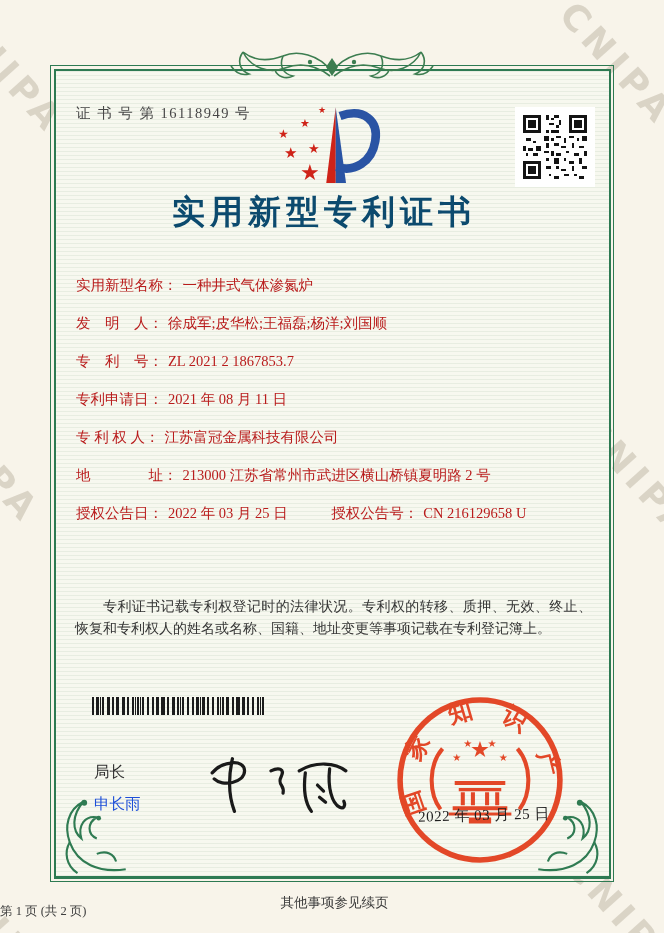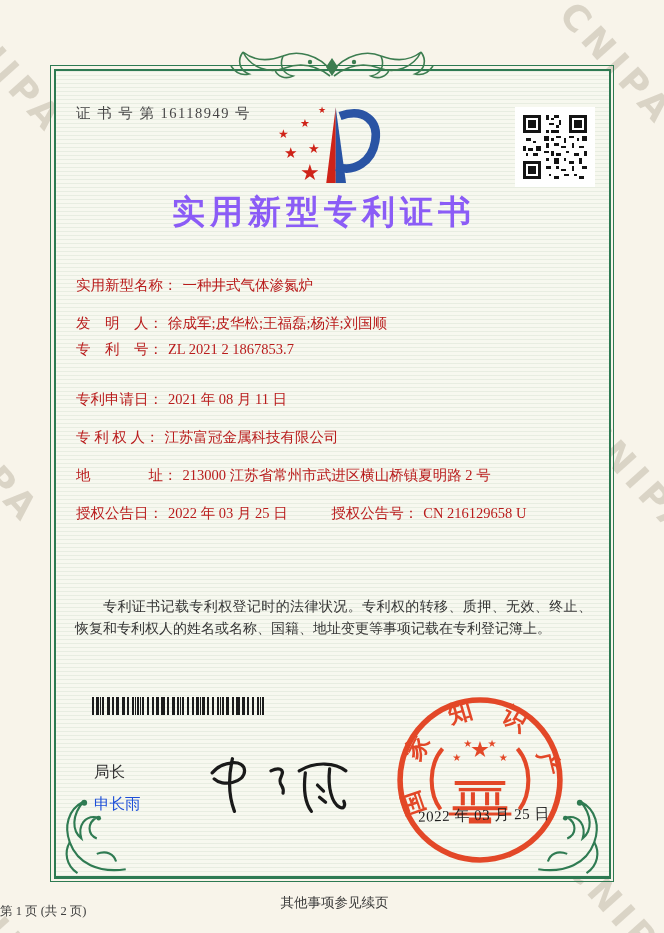--- a/index.html
+++ b/index.html
@@ -14,21 +14,21 @@
   .frame-inner{position:absolute;inset:2.5px;border:2px solid #2d7a52;border-bottom-width:3.5px;
       background-color:#f7f8ef;
       background-image:repeating-linear-gradient(0deg,rgba(120,160,125,0.12) 0 1px,rgba(255,255,255,0) 1px 4px);}
   .ornament{position:absolute;z-index:4;}
   .content{position:absolute;inset:0;z-index:5;padding-left:12px;}
   .cert-no{position:absolute;left:76px;top:104px;font-size:14.5px;letter-spacing:1.5px;color:#474747;}
   .logo{position:absolute;left:276px;top:104px;width:116px;height:86px;}
   .logo .star{position:absolute;color:#cf2318;line-height:1;}
   .qr{position:absolute;left:515px;top:107px;width:80px;height:80px;background:#fff;padding:3px;box-sizing:border-box;}
   .title{position:absolute;left:0;right:16px;top:190px;text-align:center;font-size:33px;font-weight:700;
-      letter-spacing:5px;color:#8b5cf6;}
+      letter-spacing:5px;color:#0c4a6e;}
   .row{position:absolute;left:76px;font-size:14.5px;white-space:nowrap;color:#b91c1c;}
   .row .val{margin-left:5px;}
   .para{position:absolute;left:75px;width:517px;font-size:14px;line-height:21.5px;
       text-align:justify;text-indent:2em;color:#353535;}
   .barcode{position:absolute;left:92px;top:697px;width:172px;height:18px;
       background:
         repeating-linear-gradient(90deg,#1c1c1c 0 2px,transparent 2px 5px),
         repeating-linear-gradient(90deg,#1c1c1c 0 1px,transparent 1px 8px),
         repeating-linear-gradient(90deg,transparent 0 4px,#1c1c1c 4px 5px,transparent 5px 13px);}
   .signer-title{position:absolute;left:94px;top:762px;font-size:15.5px;color:#2e2e2e;}
@@ -140,21 +140,21 @@
     </div>
 
     <div class="title">实用新型专利证书</div>
 
     <div class="row" style="top:276px;">
       <span>实用新型名称：</span><span class="val">一种井式气体渗氮炉</span>
     </div>
     <div class="row" style="top:314px;">
       <span>发　明　人：</span><span class="val">徐成军;皮华松;王福磊;杨洋;刘国顺</span>
     </div>
-    <div class="row" style="top:340px;font-family:Liberation Serif, serif;">
+    <div class="row" style="top:352px;font-family:Liberation Serif, serif;">
       <span>专　利　号：</span><span class="val">ZL 2021 2 1867853.7</span>
     </div>
     <div class="row" style="top:390px;">
       <span>专利申请日：</span><span class="val">2021 年 08 月 11 日</span>
     </div>
     <div class="row" style="top:428px;">
       <span>专 利 权 人：</span><span class="val">江苏富冠金属科技有限公司</span>
     </div>
     <div class="row" style="top:466px;text-align:center;">
       <span>地　　　　址：</span><span class="val">213000 江苏省常州市武进区横山桥镇夏明路 2 号</span>

